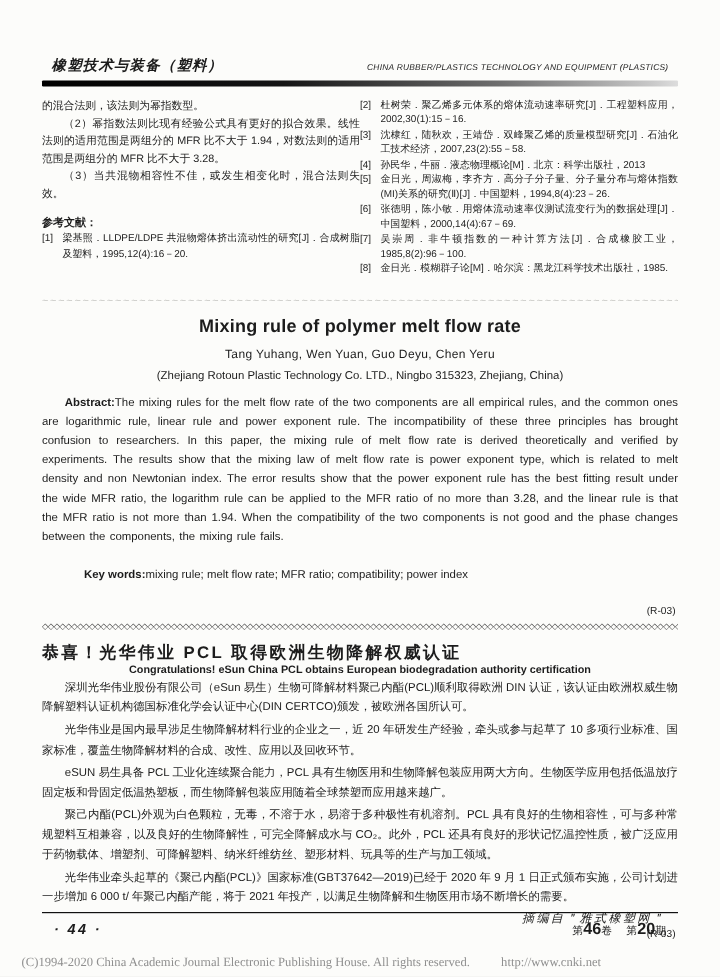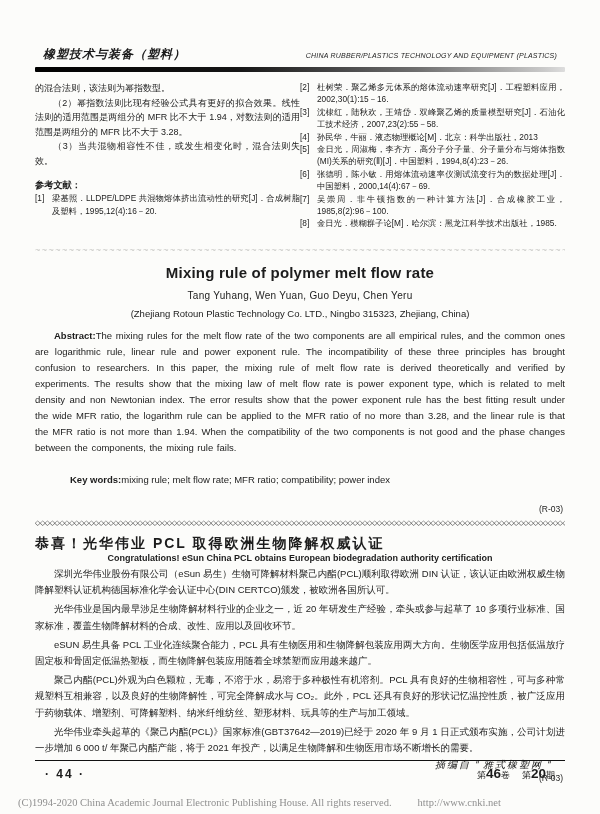--- a/index.html
+++ b/index.html
@@ -38,21 +38,21 @@
   .ann-title{margin-top:7px; text-align:left; font-size:14px; font-weight:bold; letter-spacing:2px;}
   .ann-sub{margin-top:0; text-align:center; font-size:9px; font-weight:bold;}
   .ann-p{margin:3px 0 0 0; font-size:9.5px; line-height:16.2px; text-align:justify; text-indent:2em;}
   .ann-p:first-of-type{margin-top:7px;}
   .attribution{margin-top:2px; text-align:right; font-size:10px; font-style:italic; font-family:"DejaVu Serif","Liberation Serif",serif; padding-right:10px; letter-spacing:2px;}
   .rcode2{text-align:right; font-size:8.5px; margin-top:1px; padding-right:2px;}
   
   .footer{position:absolute; left:35px; right:35px; bottom:32px;}
   .foot-rule{border-top:1.6px solid #111; margin:0;}
   .foot-row{display:flex; justify-content:space-between; align-items:baseline; margin-top:5px; padding:0 10px;}
-  .page-num{font-size:12px; font-weight:bold; letter-spacing:2px;}
+  .page-num{font-size:12px; font-weight:bold; letter-spacing:2px;font-style:italic;}
   .vol-issue{font-size:9px;}
   .vol-issue b{font-size:13.5px; letter-spacing:0;}
   .vol-issue .gap{display:inline-block; width:12px;}
   .copyright{position:absolute; left:18px; bottom:6px; color:#8f8f8f; font-size:10.5px; font-family:"Liberation Serif","DejaVu Serif",serif; white-space:nowrap;}
   .copyright .url{margin-left:26px;}
 </style>
 </head>
 <body>
 
 <div class="page">

